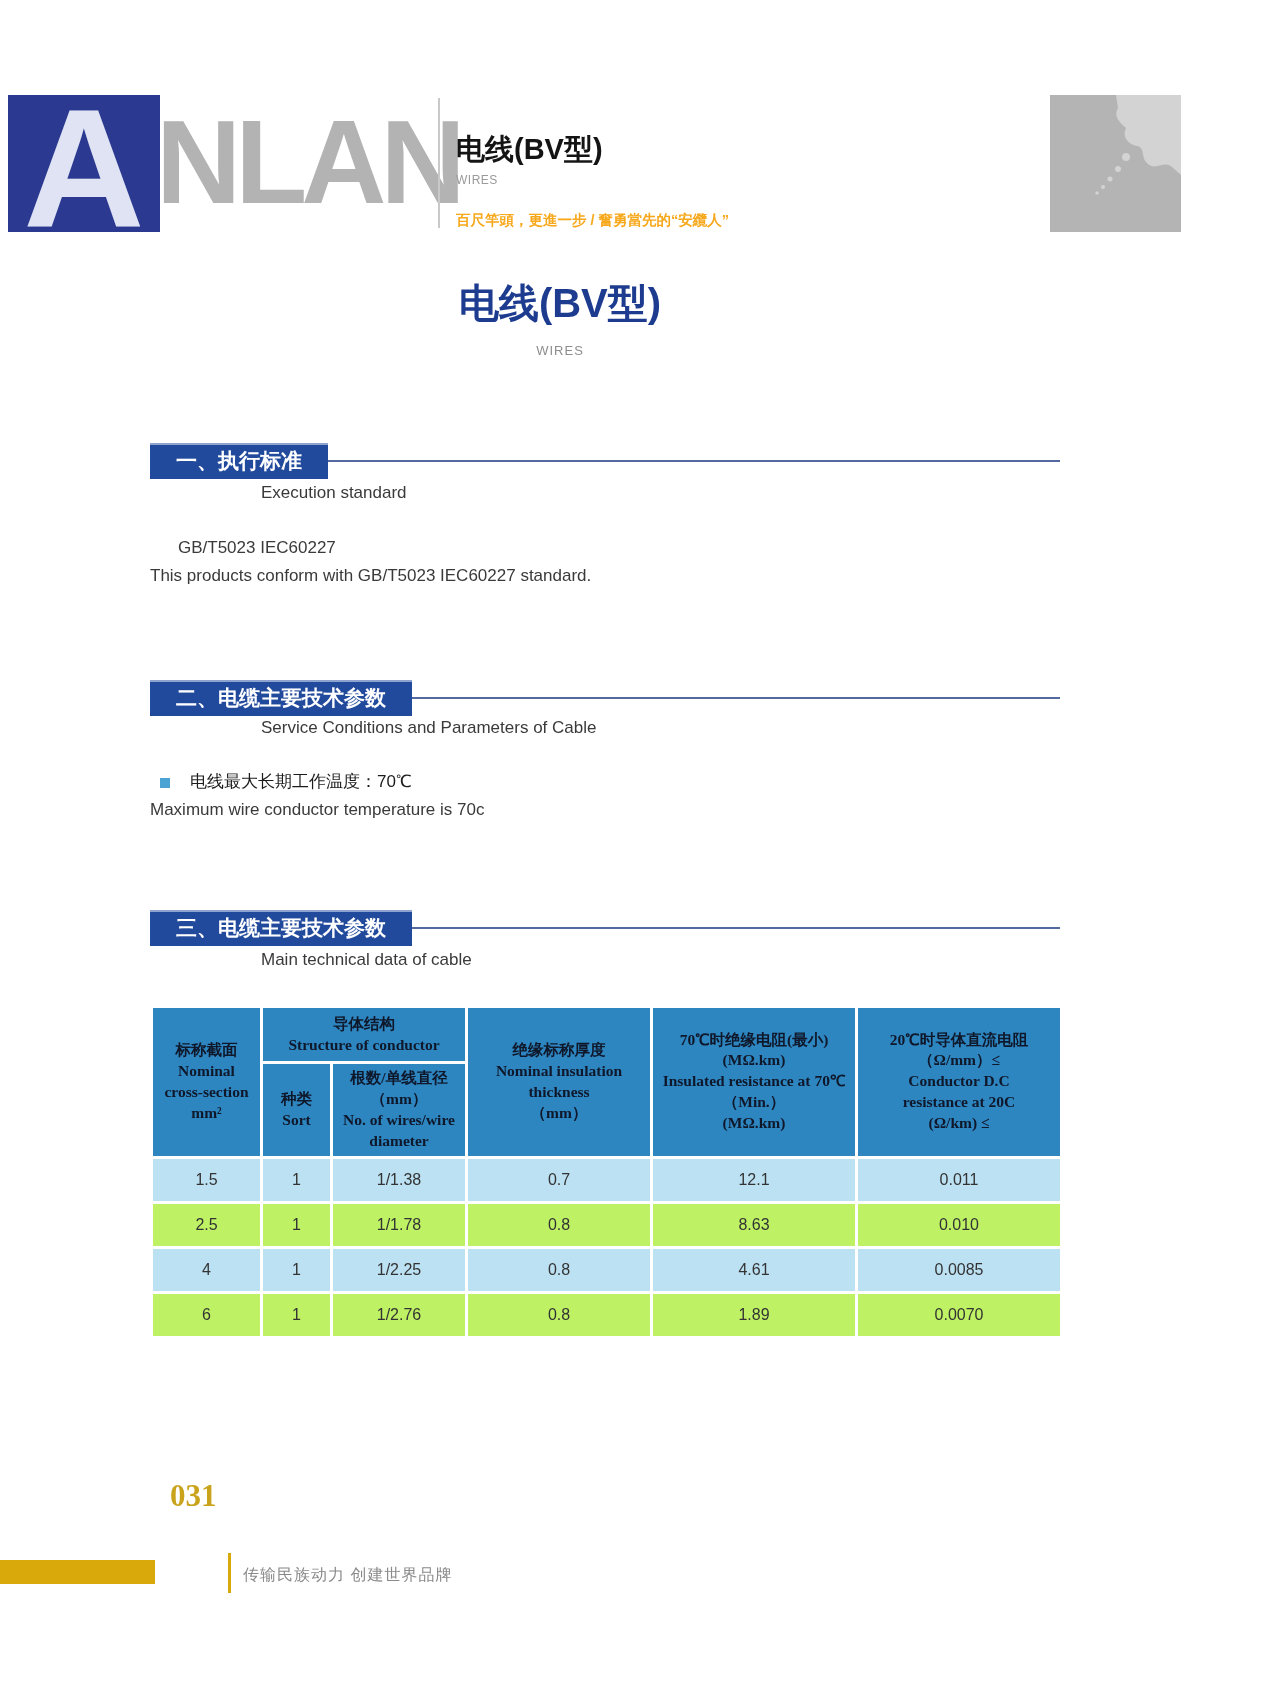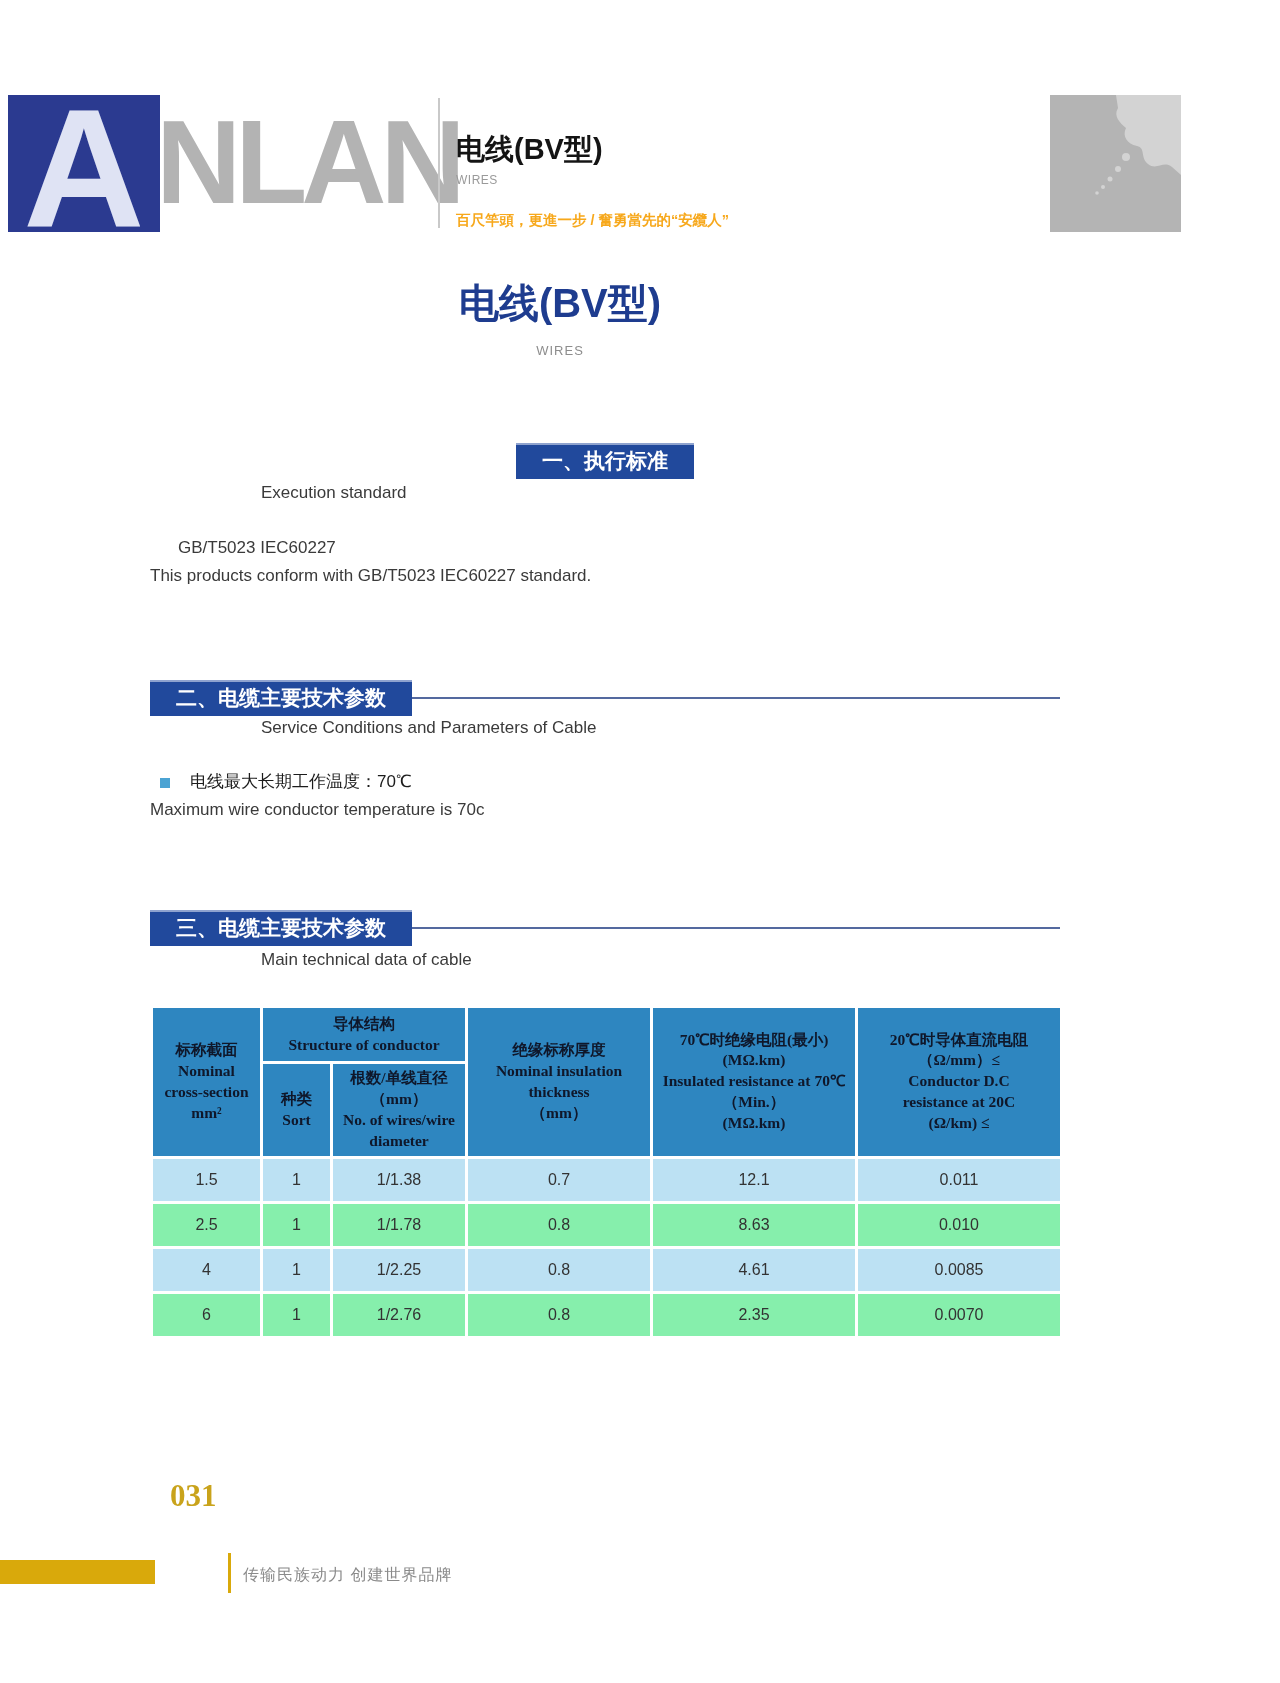--- a/index.html
+++ b/index.html
@@ -66,21 +66,21 @@
   table.data-table th, table.data-table td { border:3px solid #ffffff; text-align:center; vertical-align:middle; }
   table.data-table th {
     background:#2e86c0; color:#0f172a;
     font-family:"Liberation Serif", serif; font-weight:bold;
     font-size:15.5px; line-height:1.35; white-space:pre-line; padding:4px 2px;
   }
   table.data-table td {
     font-size:16px; color:#333333; height:45px; font-family:"Liberation Sans", sans-serif;
   }
   tr.row-a td { background:#bce1f3; }
-  tr.row-b td { background:#86efac; }
+  tr.row-b td { background:#bef264; }
 
   
   .footer-bar { position:absolute; left:0; top:1560px; width:155px; height:24px; background:#d9a90b; }
   .footer-page-number {
     position:absolute; left:170px; top:1478px; font-size:31px; font-weight:bold;
     color:#c9a31b; font-family:"Liberation Serif", serif;
   }
   .footer-divider { position:absolute; left:228px; top:1553px; width:3px; height:40px; background:#d9a90b; }
   .footer-slogan { position:absolute; left:243px; top:1565px; font-size:16px; color:#8a8a8a; letter-spacing:1px; }
 
@@ -110,21 +110,21 @@
     <circle cx="53" cy="92" r="2" fill="#d3d3d3"></circle>
     <circle cx="47" cy="98" r="1.8" fill="#d3d3d3"></circle>
   </svg>
 </div>
 
 <div class="page-title-wrap">
   <div class="page-title">电线(BV型)</div>
   <div class="page-subtitle">WIRES</div>
 </div>
 
-<div class="section-header" style="top:443px;flex-direction:column;">
+<div class="section-header" style="top:443px;">
   <div class="section-box">一、执行标准</div>
   <div class="section-line"></div>
 </div>
 <div class="section-sub" style="top:483px;">Execution standard</div>
 <div class="body-text" style="left:178px; top:538px;">GB/T5023  IEC60227</div>
 <div class="body-text" style="left:150px; top:566px;">This products conform with GB/T5023  IEC60227 standard.</div>
 
 <div class="section-header" style="top:680px;">
   <div class="section-box">二、电缆主要技术参数</div>
   <div class="section-line"></div>
@@ -203,21 +203,21 @@
       <td>1/2.25</td>
       <td>0.8</td>
       <td>4.61</td>
       <td>0.0085</td>
     </tr>
     <tr class="row-b">
       <td>6</td>
       <td>1</td>
       <td>1/2.76</td>
       <td>0.8</td>
-      <td>2.35</td>
+      <td>1.89</td>
       <td>0.0070</td>
     </tr>
   </tbody>
     </table>
 </div>
 
 <div class="footer-bar"></div>
 <div class="footer-page-number">031</div>
 <div class="footer-divider"></div>
 <div class="footer-slogan">传输民族动力  创建世界品牌</div>

